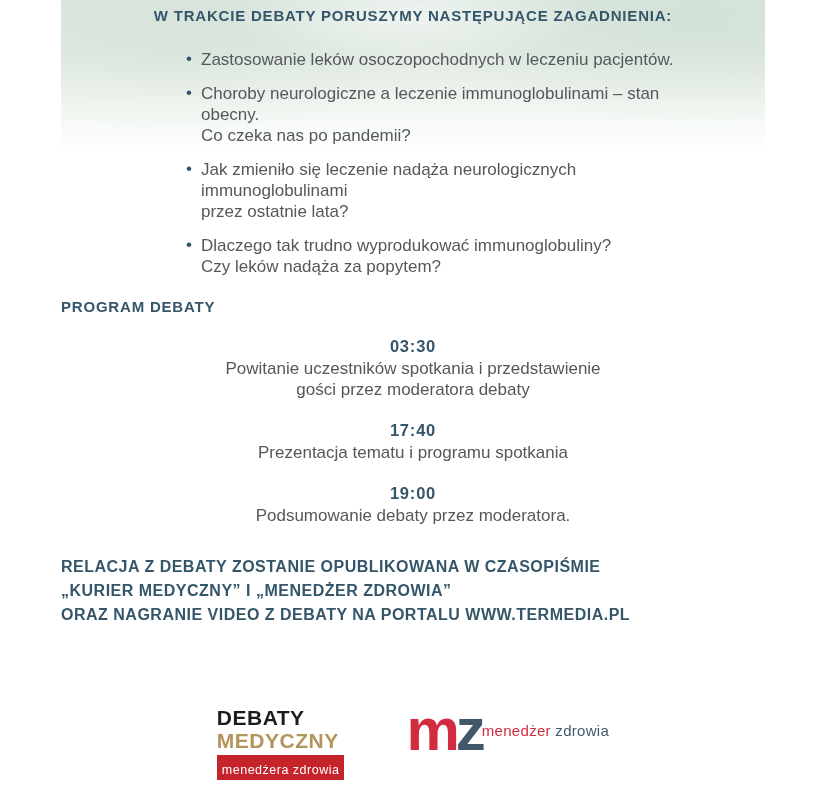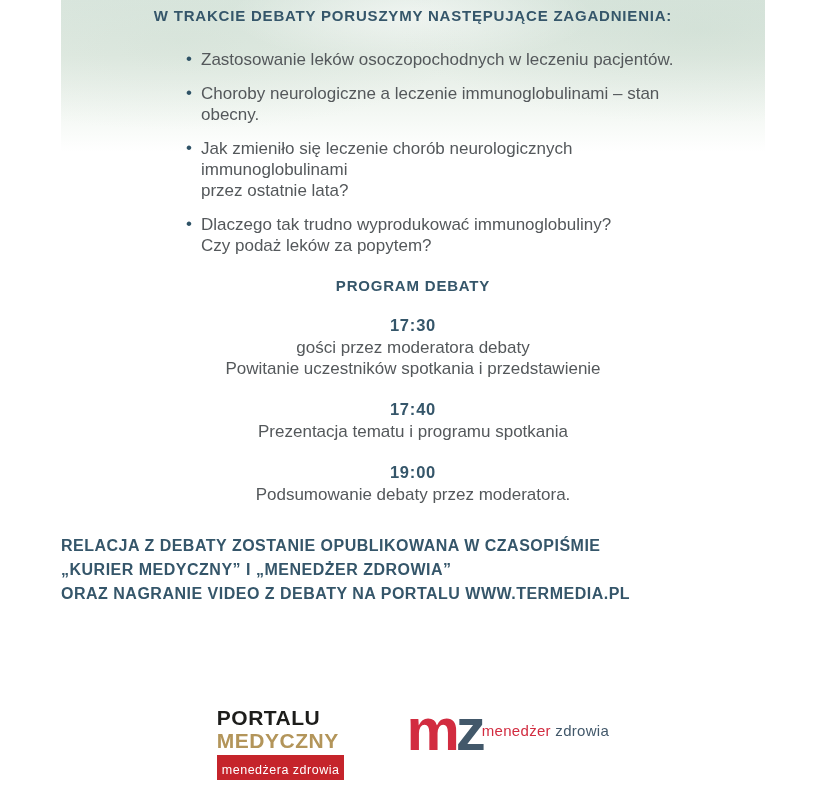--- a/index.html
+++ b/index.html
@@ -40,21 +40,21 @@
   .topic .dot {
     position: absolute;
     left: 0;
     top: -1px;
     color: #2e5266;
     font-size: 17px;
   }
   .t-line { display: block; }
   .heading {
     margin-top: 21px;
-    text-align: center;
+    text-align: left;
     color: #35566a;
     font-size: 15px;
     font-weight: bold;
     letter-spacing: 0.8px;
     line-height: 18px;
   }
   .schedule { text-align: center; }
   .sch-item { margin-top: 21px; }
   .sch-item .time {
     color: #35566a;
@@ -135,41 +135,42 @@
   <div class="title">W TRAKCIE DEBATY PORUSZYMY NASTĘPUJĄCE ZAGADNIENIA:</div>
 
   <ul class="topics">
     <li class="topic">
       <span class="dot">•</span>
       <span class="t-line">Zastosowanie leków osoczopochodnych w leczeniu pacjentów.</span>
     </li>
     <li class="topic">
       <span class="dot">•</span>
       <span class="t-line">Choroby neurologiczne a leczenie immunoglobulinami – stan obecny.</span>
-    </li>
-    <li class="topic">
-      <span class="dot">•</span>
-      <span class="t-line">Jak zmieniło się leczenie chorób neurologicznych immunoglobulinami</span>
+      <span class="t-line">Co czeka nas po pandemii?</span>
+    </li>
+    <li class="topic">
+      <span class="dot">•</span>
+      <span class="t-line">Jak zmieniło się leczenie nadąża neurologicznych immunoglobulinami</span>
       <span class="t-line">przez ostatnie lata?</span>
     </li>
     <li class="topic">
       <span class="dot">•</span>
       <span class="t-line">Dlaczego tak trudno wyprodukować immunoglobuliny?</span>
-      <span class="t-line">Czy podaż leków za popytem?</span>
+      <span class="t-line">Czy leków nadąża za popytem?</span>
     </li>
   </ul>
 
   <div class="heading">PROGRAM DEBATY</div>
 
   <div class="schedule">
     <div class="sch-item">
-      <div class="time">17:30</div>
+      <div class="time">03:30</div>
       <div class="desc">
+        <span class="d-line">Powitanie uczestników spotkania i przedstawienie</span>
         <span class="d-line">gości przez moderatora debaty</span>
-        <span class="d-line">Powitanie uczestników spotkania i przedstawienie</span>
       </div>
     </div>
     <div class="sch-item">
       <div class="time">17:40</div>
       <div class="desc">
         <span class="d-line">Prezentacja tematu i programu spotkania</span>
       </div>
     </div>
     <div class="sch-item">
       <div class="time">19:00</div>
@@ -180,21 +181,21 @@
   </div>
 
   <div class="footer-note">
     <span class="fn-line">RELACJA Z DEBATY ZOSTANIE OPUBLIKOWANA W CZASOPIŚMIE</span>
     <span class="fn-line">„KURIER MEDYCZNY” I „MENEDŻER ZDROWIA”</span>
     <span class="fn-line">ORAZ NAGRANIE VIDEO Z DEBATY NA PORTALU WWW.TERMEDIA.PL</span>
   </div>
 
   <div class="logos">
     <div class="kurier">
-      <span class="k1">PORTALU</span>
+      <span class="k1">DEBATY</span>
       <span class="k2">MEDYCZNY</span>
       <span class="kbar">menedżera zdrowia</span>
     </div>
     <div class="mz">
       <div class="mz-letters"><span class="m">m</span><span class="z">z</span></div>
       <div class="mz-tagline"><span class="red">menedżer</span><span class="slate"> zdrowia</span></div>
     </div>
   </div>
 
 </div>

